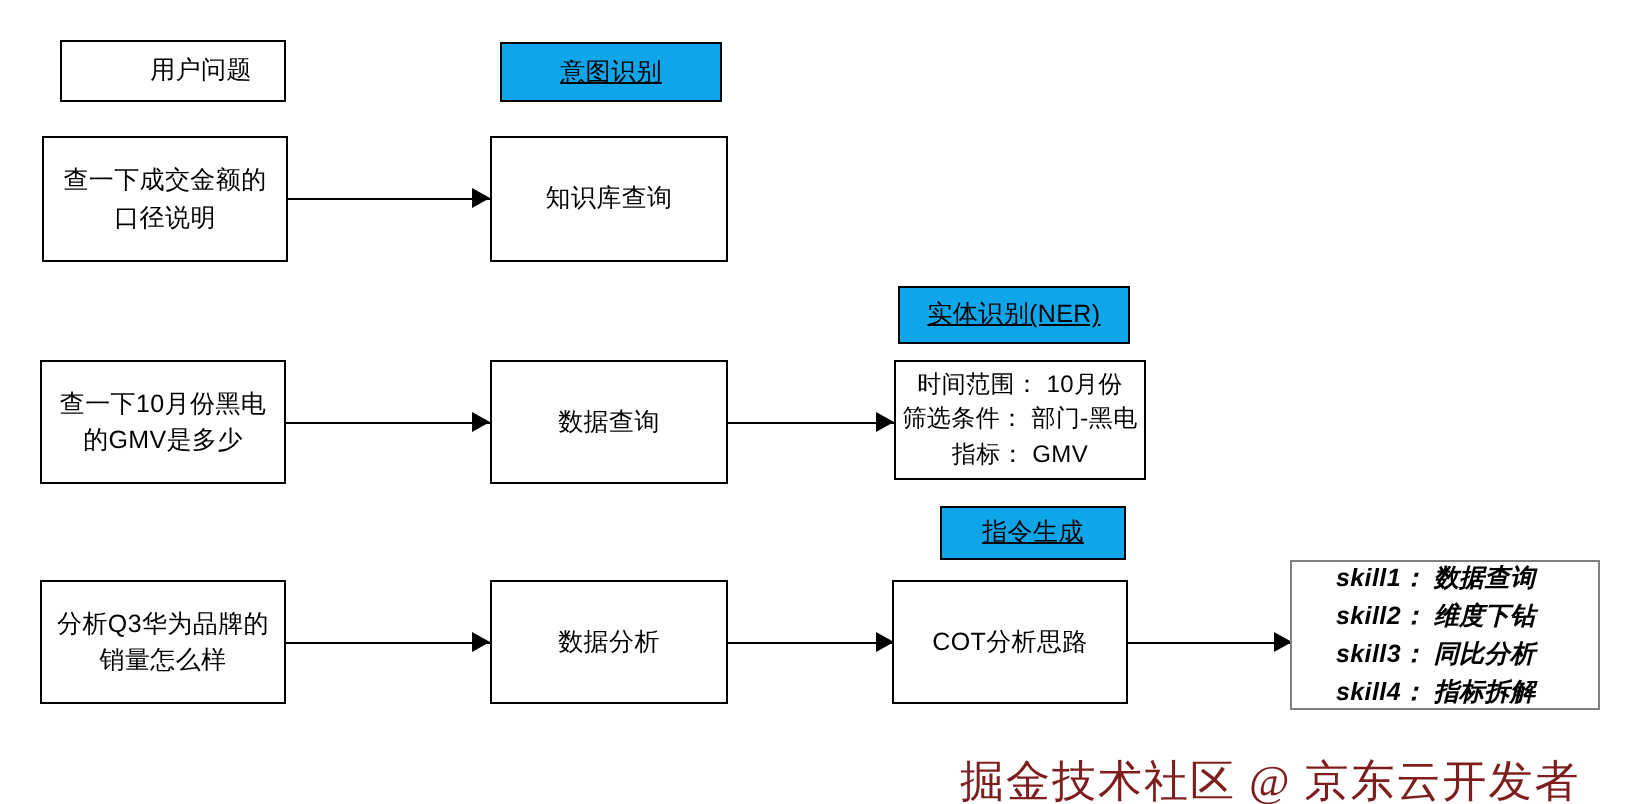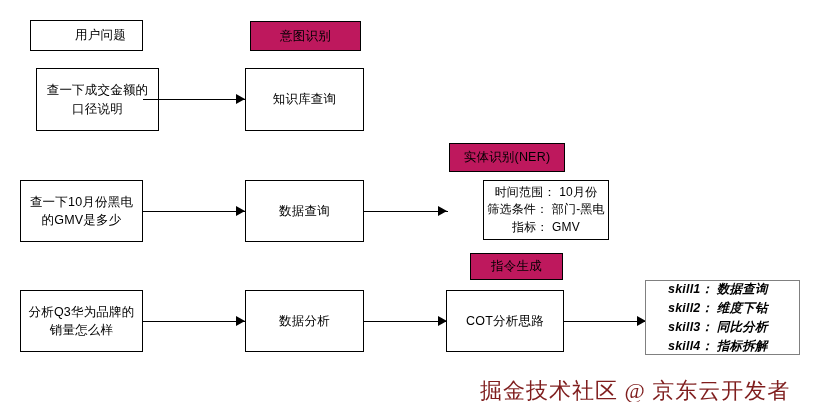--- a/index.html
+++ b/index.html
@@ -24,22 +24,23 @@
     align-items: center;
     justify-content: center;
     text-align: center;
     color: #000000;
     font-size: 12.5px;
     line-height: 1.45;
     white-space: pre-line;
     letter-spacing: 0.2px;
   }
   .node.blue {
-    background: #be185d;
+    background: #0ea5e9;
     border: 1.4px solid #000000;
+    text-decoration: underline;
   }
   .node.gray-border {
     border: 1.6px solid #808080;
   }
   .node.italic-list {
     font-style: italic;
     font-weight: 600;
     font-size: 12.5px;
     text-align: right;
     justify-content: flex-start;
@@ -79,38 +80,38 @@
 <div id="canvas">
 
   <div class="node" style="left:30px; top:20px; width:113px; height:31px;padding-left:28px;">用户问题</div>
 
   <div class="node blue" style="left:250px; top:21px; width:111px; height:30px;">意图识别</div>
 
   <div class="node blue" style="left:449px; top:143px; width:116px; height:29px;">实体识别(NER)</div>
 
   <div class="node blue" style="left:470px; top:253px; width:93px; height:27px;">指令生成</div>
 
-  <div class="node multiline" style="left:36px; top:68px; width:123px; height:63px; padding:0 7px;">查一下成交金额的口径说明</div>
+  <div class="node multiline" style="left:21px; top:68px; width:123px; height:63px; padding:0 7px;">查一下成交金额的口径说明</div>
 
   <div class="conn" style="left:143px; top:99px; width:103px;"></div>
   <div class="arrowhead" style="left:236px; top:94px;"></div>
 
   <div class="node" style="left:245px; top:68px; width:119px; height:63px;">知识库查询</div>
 
   <div class="node multiline" style="left:20px; top:180px; width:123px; height:62px; padding:0 7px;">查一下10月份黑电的GMV是多少</div>
 
   <div class="conn" style="left:143px; top:211px; width:103px;"></div>
   <div class="arrowhead" style="left:236px; top:206px;"></div>
 
   <div class="node" style="left:245px; top:180px; width:119px; height:62px;">数据查询</div>
 
   <div class="conn" style="left:364px; top:211px; width:84px;"></div>
   <div class="arrowhead" style="left:438px; top:206px;"></div>
 
-  <div class="node multiline" style="left:447px; top:180px; width:126px; height:60px; font-size:12px;margin-left:36px;">时间范围： 10月份
+  <div class="node multiline" style="left:447px; top:180px; width:126px; height:60px; font-size:12px;">时间范围： 10月份
 筛选条件： 部门-黑电
 指标： GMV</div>
 
   <div class="node multiline" style="left:20px; top:290px; width:123px; height:62px; padding:16px 7px;">分析Q3华为品牌的销量怎么样</div>
 
   <div class="conn" style="left:143px; top:321px; width:103px;"></div>
   <div class="arrowhead" style="left:236px; top:316px;"></div>
 
   <div class="node" style="left:245px; top:290px; width:119px; height:62px;">数据分析</div>
 

